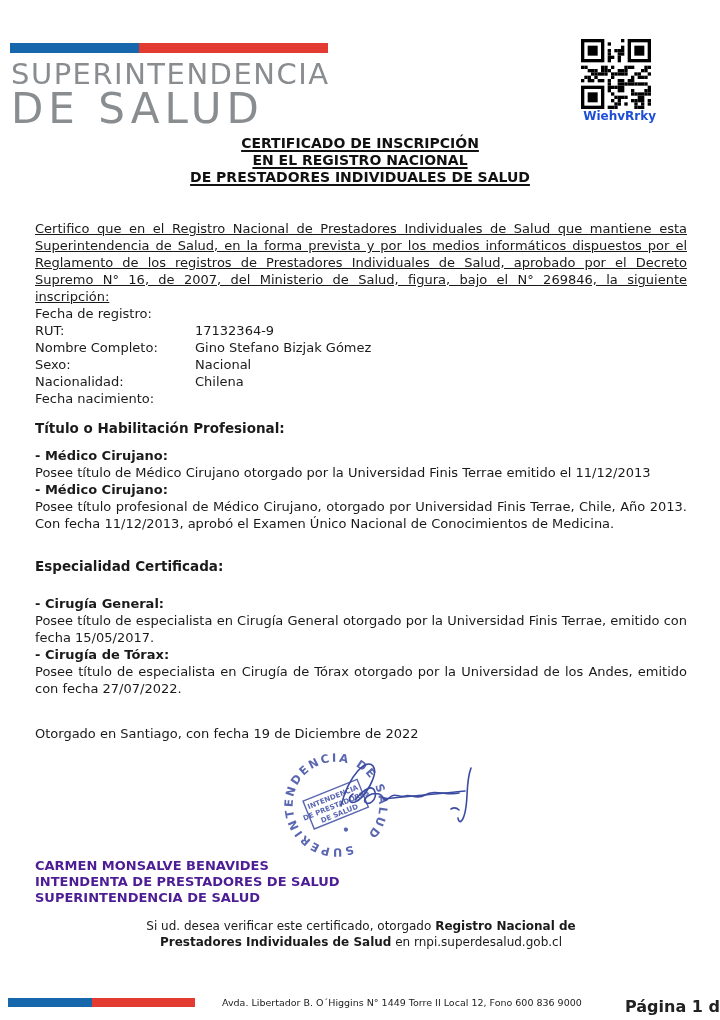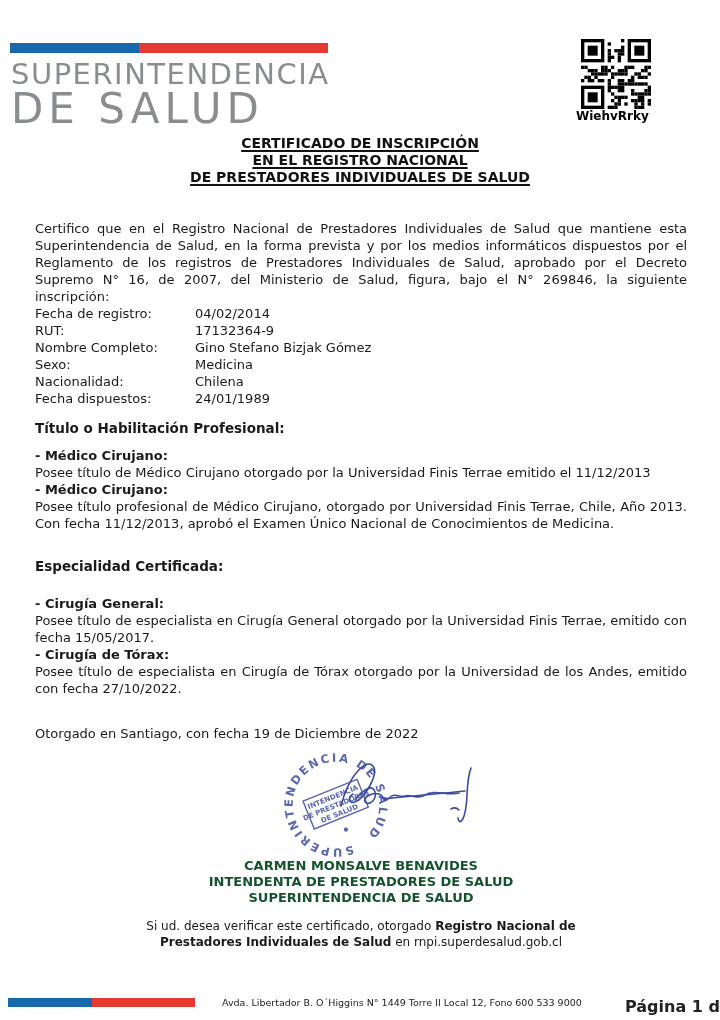--- a/index.html
+++ b/index.html
@@ -10,49 +10,49 @@
   }
   
   .brand-bar{position:absolute;left:10px;top:27px;width:318px;height:10px;display:flex;}
   .brand-bar .seg-blue{width:129px;height:100%;background:#1767ac;}
   .brand-bar .seg-red{flex:1;height:100%;background:#e33a32;}
   .logo-line1{position:absolute;left:11px;top:43px;font-size:29px;line-height:30px;
     color:#8a8d90;letter-spacing:1.5px;font-weight:normal;white-space:nowrap;}
   .logo-line2{position:absolute;left:11px;top:73px;font-size:42px;line-height:40px;
     color:#8a8d90;letter-spacing:5px;font-weight:normal;white-space:nowrap;}
   .qr-box{position:absolute;left:581px;top:23px;width:70px;height:70px;}
-  .qr-label{position:absolute;left:576px;top:93px;width:80px;text-align:left;
-    font-weight:bold;font-size:12px;color:#000000;}
+  .qr-label{position:absolute;left:576px;top:93px;width:80px;text-align:right;
+    font-weight:bold;font-size:12px;color:#1d4ed8;}
   
   .doc-title{position:absolute;left:0;right:0;top:119px;text-align:center;
     font-weight:bold;font-size:14px;line-height:17px;color:#111;}
   .doc-title span{display:block;text-decoration:underline;text-decoration-thickness:1.5px;text-underline-offset:2px;}
   
   .content{position:absolute;left:35px;right:33px;top:204px;font-size:13px;line-height:17px;}
-  .intro{margin:0;text-align:justify;}
+  .intro{margin:0;text-align:justify;text-decoration:underline;}
   .fields{margin:0;}
   .field-row{display:flex;align-items:flex-end;}
   .field-label{width:160px;flex:0 0 160px;}
   .field-value{flex:1;}
   .sec-heading{font-weight:bold;font-size:13.5px;margin:13px 0 0 0;}
   .sec-heading.second{margin-top:26px;margin-bottom:3px;}
   .items-gap1{height:10px;}
   .items-gap2{height:17px;}
   .item-name{font-weight:bold;margin:0;}
   .item-desc{margin:0;text-align:justify;}
   .issued{margin:28px 0 0 0;}
   
   .stamp-row{position:relative;height:104px;margin-top:10px;}
   .stamp-svg{position:absolute;left:248px;top:0;width:106px;height:106px;
     transform:rotate(-22deg);opacity:0.88;}
   .stamp-ring{font-size:13px;font-weight:bold;letter-spacing:2.5px;fill:#4351a6;}
   .stamp-center{font-size:8px;font-weight:bold;fill:#4351a6;text-anchor:middle;}
   .signature-svg{position:absolute;left:288px;top:2px;width:170px;height:85px;}
   
-  .signer{margin-top:2px;text-align:center;font-weight:bold;font-size:13px;line-height:16px;color:#14532d;}
+  .signer{margin-top:2px;text-align:left;font-weight:bold;font-size:13px;line-height:16px;color:#4c1d95;}
   .signer div{margin:0;}
   .verify{margin:12px auto 0 auto;max-width:480px;text-align:center;font-size:12px;line-height:16px;}
   .verify .b{font-weight:bold;}
   
   .footer-bar{position:absolute;left:8px;top:982px;width:187px;height:9px;display:flex;}
   .footer-bar .seg-blue{width:84px;height:100%;background:#1767ac;}
   .footer-bar .seg-red{flex:1;height:100%;background:#e33a32;}
   .footer-address{position:absolute;left:222px;top:981px;font-size:9.5px;color:#222;white-space:nowrap;}
   .footer-page{position:absolute;left:625px;top:981px;font-size:16px;color:#222;white-space:nowrap;font-weight:bold;}
 </style>
@@ -208,57 +208,55 @@
     <span>EN EL REGISTRO NACIONAL</span>
     <span>DE PRESTADORES INDIVIDUALES DE SALUD</span>
   </div>
 
   <div class="content">
     <p class="intro">Certifico que en el Registro Nacional de Prestadores Individuales de Salud que mantiene esta Superintendencia de Salud, en la forma prevista y por los medios informáticos dispuestos por el Reglamento de los registros de Prestadores Individuales de Salud, aprobado por el Decreto Supremo N° 16, de 2007, del Ministerio de Salud, figura, bajo el N° 269846, la siguiente inscripción:</p>
 
     <div class="fields">
       <div class="field-row">
         <span class="field-label">Fecha de registro:</span>
-        <span class="field-value">04/02/2014</span>
       </div>
       <div class="field-row">
         <span class="field-label">RUT:</span>
         <span class="field-value">17132364-9</span>
       </div>
       <div class="field-row">
         <span class="field-label">Nombre Completo:</span>
         <span class="field-value">Gino Stefano Bizjak Gómez</span>
       </div>
       <div class="field-row">
         <span class="field-label">Sexo:</span>
-        <span class="field-value">Medicina</span>
+        <span class="field-value">Nacional</span>
       </div>
       <div class="field-row">
         <span class="field-label">Nacionalidad:</span>
         <span class="field-value">Chilena</span>
       </div>
       <div class="field-row">
-        <span class="field-label">Fecha dispuestos:</span>
-        <span class="field-value">24/01/1989</span>
+        <span class="field-label">Fecha nacimiento:</span>
       </div>
     </div>
 
     <p class="sec-heading">Título o Habilitación Profesional:</p>
     <div class="items-gap1"></div>
     <p class="item-name">- Médico Cirujano:</p>
     <p class="item-desc">Posee título de Médico Cirujano otorgado por la Universidad Finis Terrae emitido el 11/12/2013</p>
     <p class="item-name">- Médico Cirujano:</p>
     <p class="item-desc">Posee título profesional de Médico Cirujano, otorgado por Universidad Finis Terrae, Chile, Año 2013. Con fecha 11/12/2013, aprobó el Examen Único Nacional de Conocimientos de Medicina.</p>
 
     <p class="sec-heading second">Especialidad Certificada:</p>
     <div class="items-gap2"></div>
     <p class="item-name">- Cirugía General:</p>
     <p class="item-desc">Posee título de especialista en Cirugía General otorgado por la Universidad Finis Terrae, emitido con fecha 15/05/2017.</p>
     <p class="item-name">- Cirugía de Tórax:</p>
-    <p class="item-desc">Posee título de especialista en Cirugía de Tórax otorgado por la Universidad de los Andes, emitido con fecha 27/10/2022.</p>
+    <p class="item-desc">Posee título de especialista en Cirugía de Tórax otorgado por la Universidad de los Andes, emitido con fecha 27/07/2022.</p>
 
     <p class="issued">Otorgado en Santiago, con fecha 19 de Diciembre de 2022</p>
 
     <div class="stamp-row">
       <svg class="stamp-svg" viewBox="0 0 120 120">
         <defs>
           <path id="stamp-arc" d="M 60,109 A 49,49 0 1 1 60.05,109" fill="none"></path>
         </defs>
         <text class="stamp-ring"><textPath href="#stamp-arc">SUPERINTENDENCIA DE SALUD</textPath></text>
         <rect x="27" y="42" width="66" height="34" fill="none" stroke="#4351a6" stroke-width="1.6"></rect>
@@ -284,16 +282,16 @@
       <div>SUPERINTENDENCIA DE SALUD</div>
     </div>
 
     <p class="verify"><span>Si ud. desea verificar este certificado, otorgado </span><span class="b">Registro Nacional de Prestadores Individuales de Salud</span><span> en </span><span>rnpi.superdesalud.gob.cl</span></p>
   </div>
 
   <div class="footer-bar">
     <div class="seg-blue"></div>
     <div class="seg-red"></div>
   </div>
-  <div class="footer-address">Avda. Libertador B. O´Higgins N° 1449 Torre II Local 12, Fono 600 533 9000</div>
+  <div class="footer-address">Avda. Libertador B. O´Higgins N° 1449 Torre II Local 12, Fono 600 836 9000</div>
   <div class="footer-page">Página 1 de 1</div>
 
 </div>
 
 </body></html>

